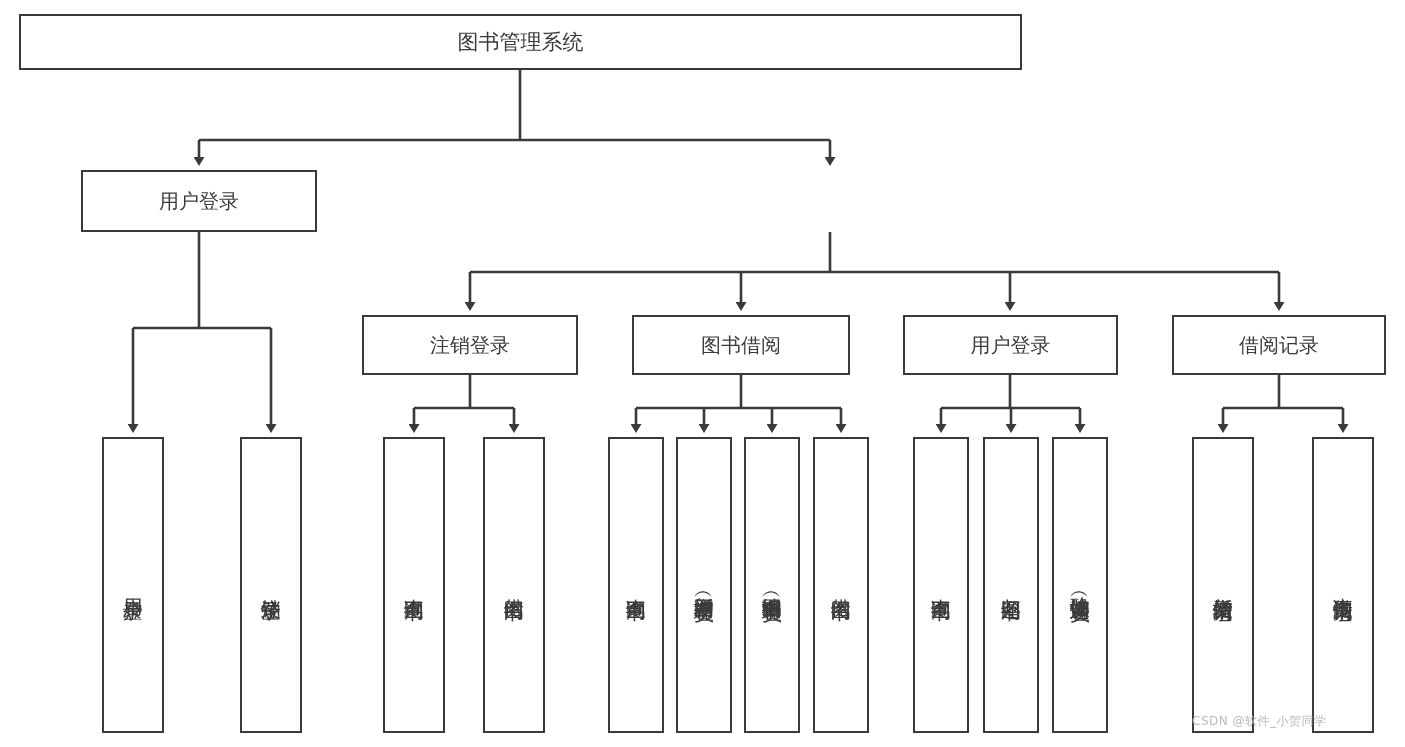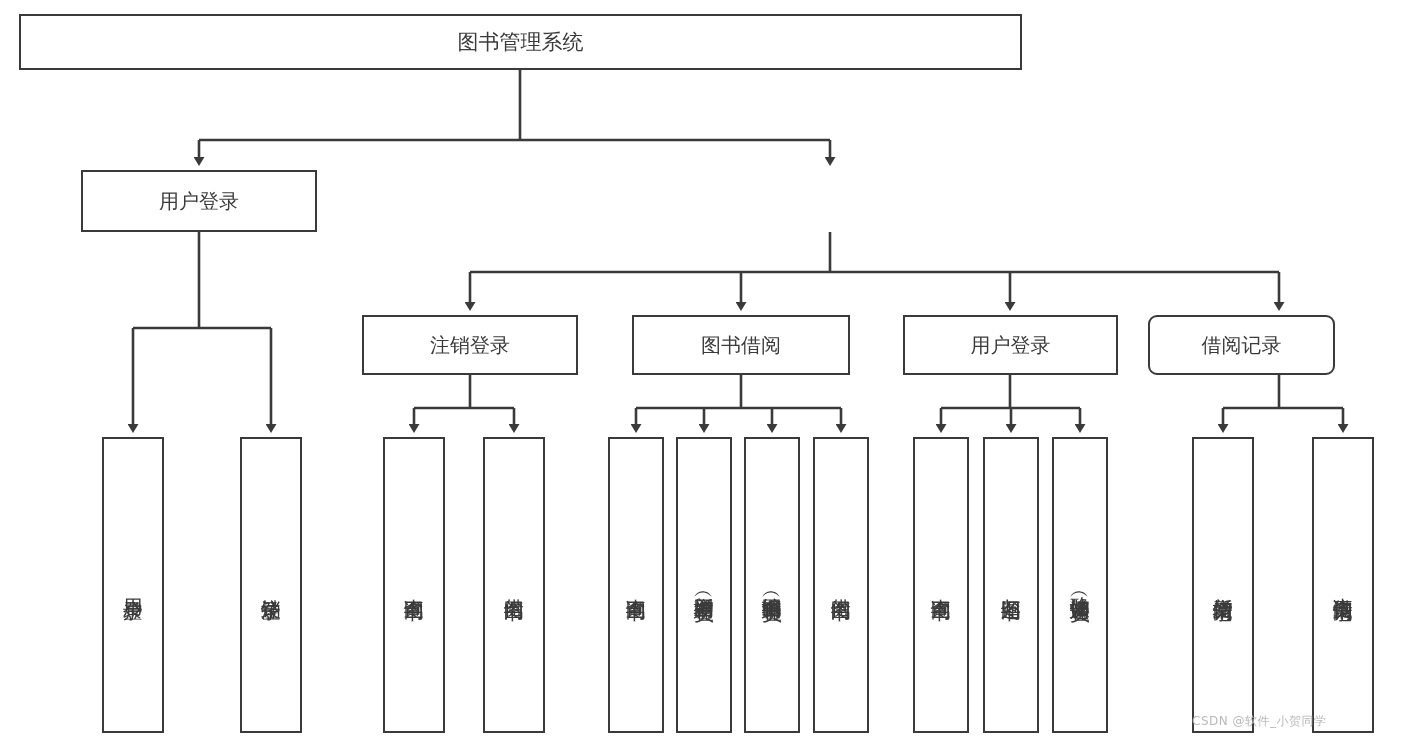--- a/index.html
+++ b/index.html
@@ -137,21 +137,21 @@
 
   <div class="node lvl3" style="left:362px; top:315px; width:216px; height:60px;">
     <span>注销登录</span>
   </div>
   <div class="node lvl3" style="left:632px; top:315px; width:218px; height:60px;">
     <span>图书借阅</span>
   </div>
   <div class="node lvl3" style="left:903px; top:315px; width:215px; height:60px;">
     <span>用户登录</span>
   </div>
-  <div class="node lvl3" style="left:1148px; top:315px; width:187px; height:60px;border-radius:9px;">
+  <div class="node lvl3" style="left:1172px; top:315px; width:214px; height:60px;">
     <span>借阅记录</span>
   </div>
 
   <div class="leaf" style="left:102px; top:437px; width:62px; height:296px;">
     <span class="vtext">用户登录</span>
   </div>
   <div class="leaf" style="left:240px; top:437px; width:62px; height:296px;">
     <span class="vtext">注销登录</span>
   </div>
 

